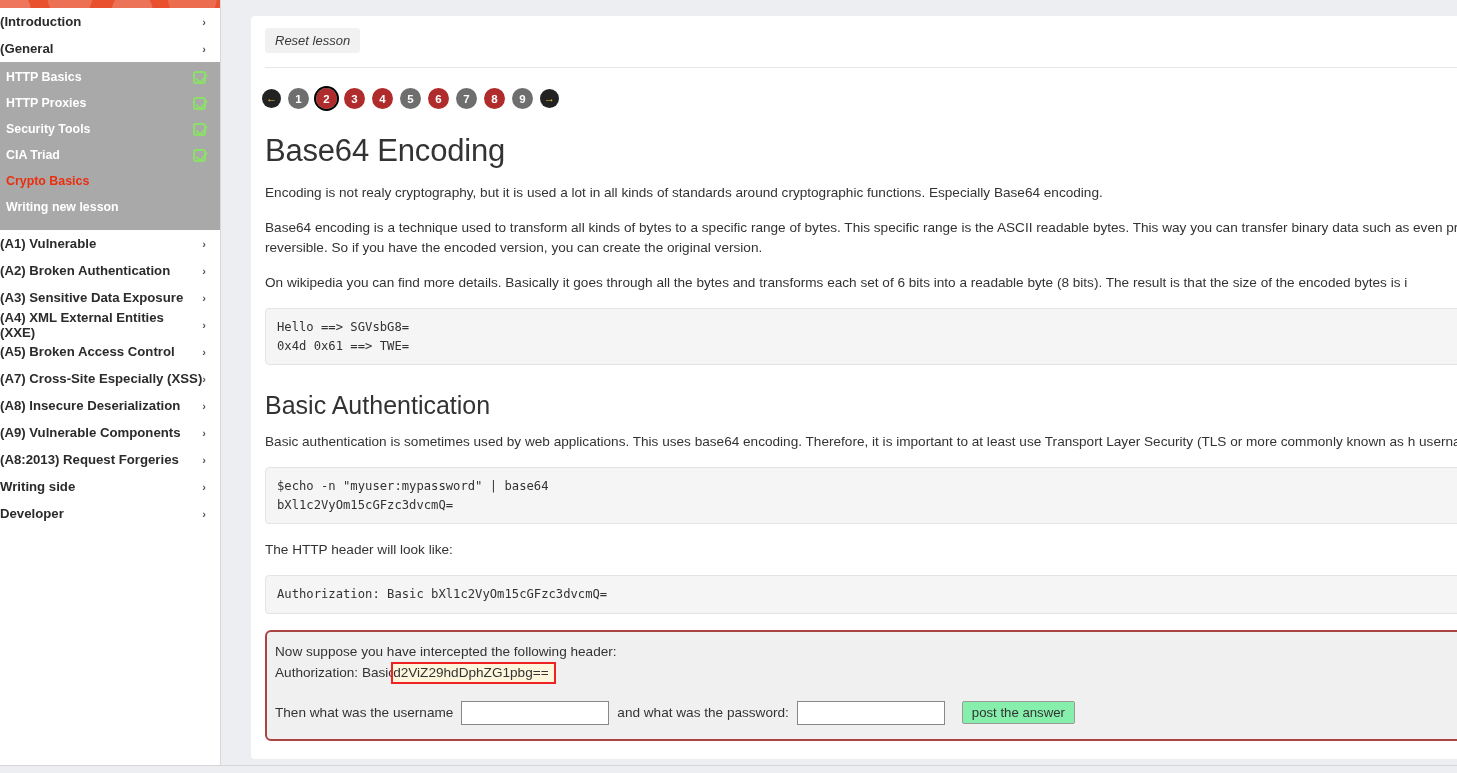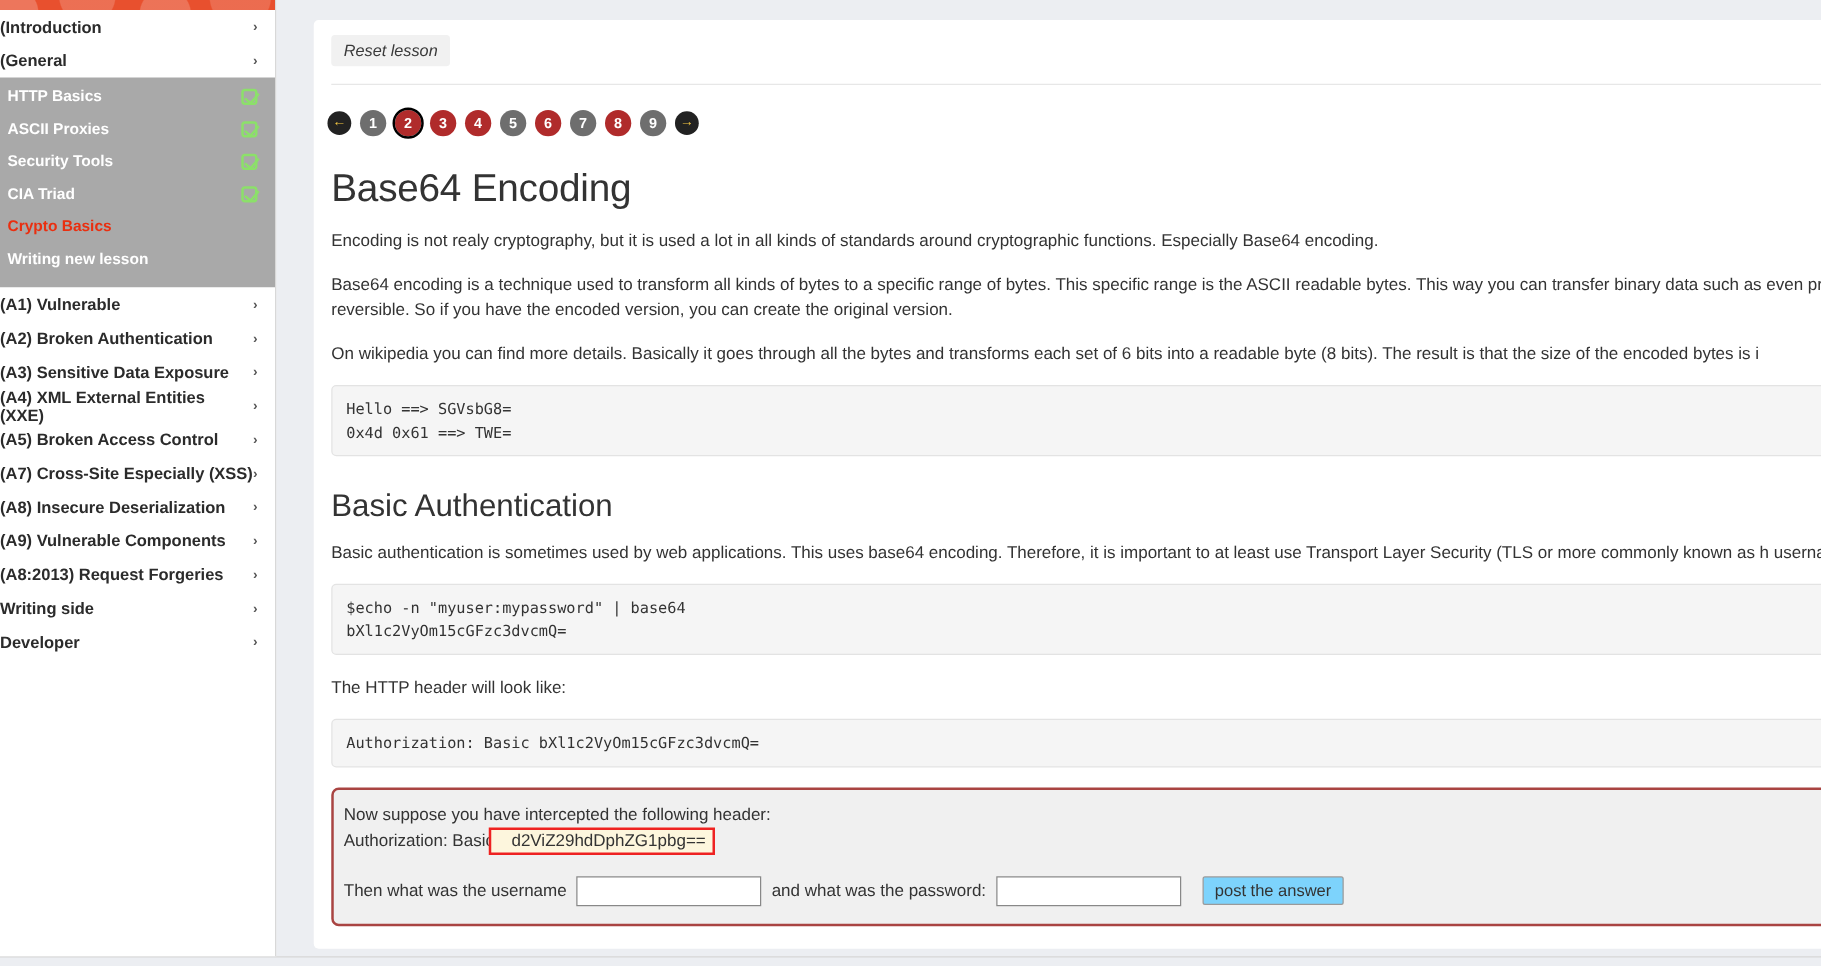--- a/index.html
+++ b/index.html
@@ -206,21 +206,21 @@
   }
   .assign-row2 {
     display: flex;
     align-items: center;
     height: 22px;
     margin-top: 0px;
   }
   .b64-highlight {
     background: #fdf6dd;
     border: 2px solid #ee2222;
-    padding: 0px 5px 1px 16px;
+    padding: 0px 5px 1px 0;
     margin-left: -4px;
     font-size: 13.6px;
     color: #333;
     line-height: 17px;
   }
   .assign-form {
     display: flex;
     align-items: center;
     margin-top: 17px;
     font-size: 13.6px;
@@ -230,21 +230,21 @@
     height: 24px;
     width: 148px;
     margin: 0 8px;
     border: 1px solid #888;
     background: #fff;
     font-size: 13px;
     font-family: "Liberation Sans", sans-serif;
     padding: 0 4px;
   }
   .btn-post {
-    background: #7dd3fc;
+    background: #86efac;
     border: 1px solid #9a9a9a;
     border-radius: 2px;
     font-size: 13.2px;
     color: #333;
     padding: 3px 9px;
     margin-left: 9px;
     cursor: pointer;
     font-family: "Liberation Sans", sans-serif;
   }
   #bottom-strip {
@@ -272,21 +272,21 @@
       <span>(General</span>
       <span class="chev">›</span>
     </div>
 
     <div class="nav-sub">
       <div class="nav-sub-item">
         <span>HTTP Basics</span>
         <span class="check"></span>
       </div>
       <div class="nav-sub-item">
-        <span>ASCII Proxies</span>
+        <span>HTTP Proxies</span>
         <span class="check"></span>
       </div>
       <div class="nav-sub-item">
         <span>Security Tools</span>
         <span class="check"></span>
       </div>
       <div class="nav-sub-item">
         <span>CIA Triad</span>
         <span class="check"></span>
       </div>

